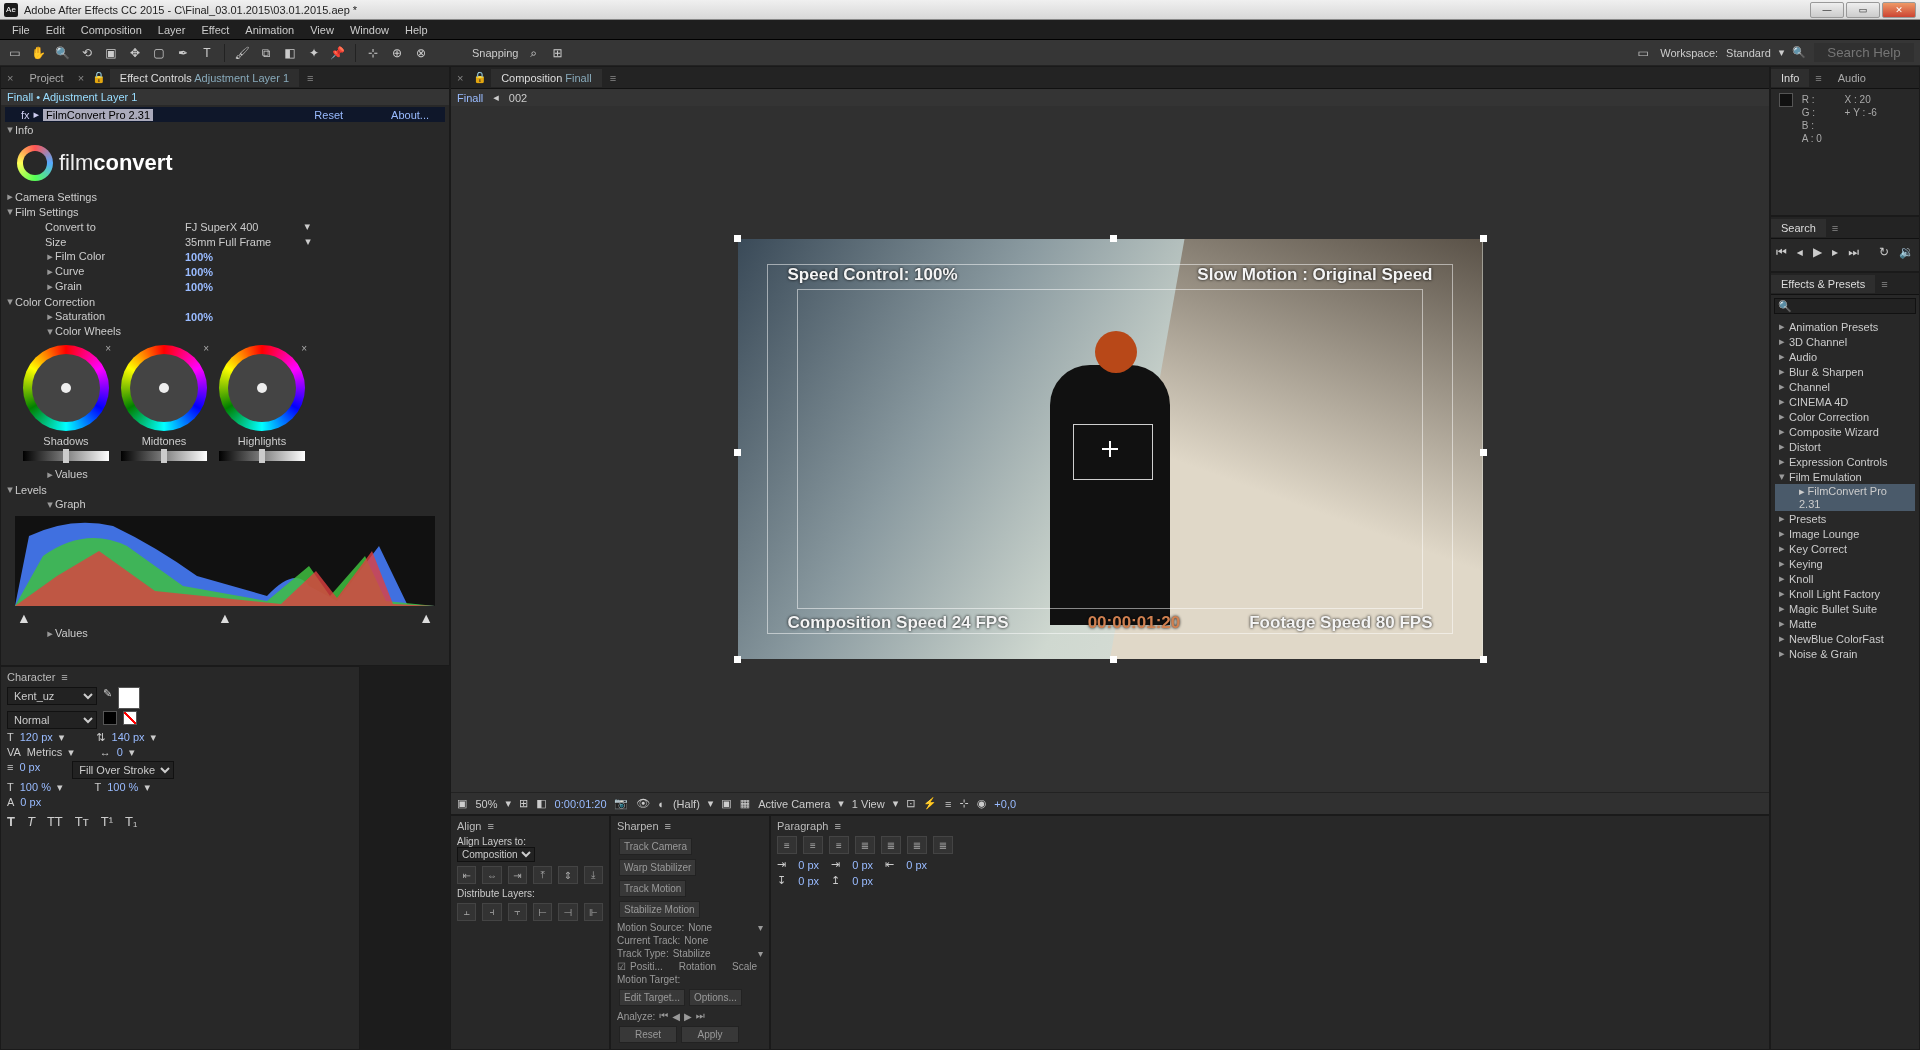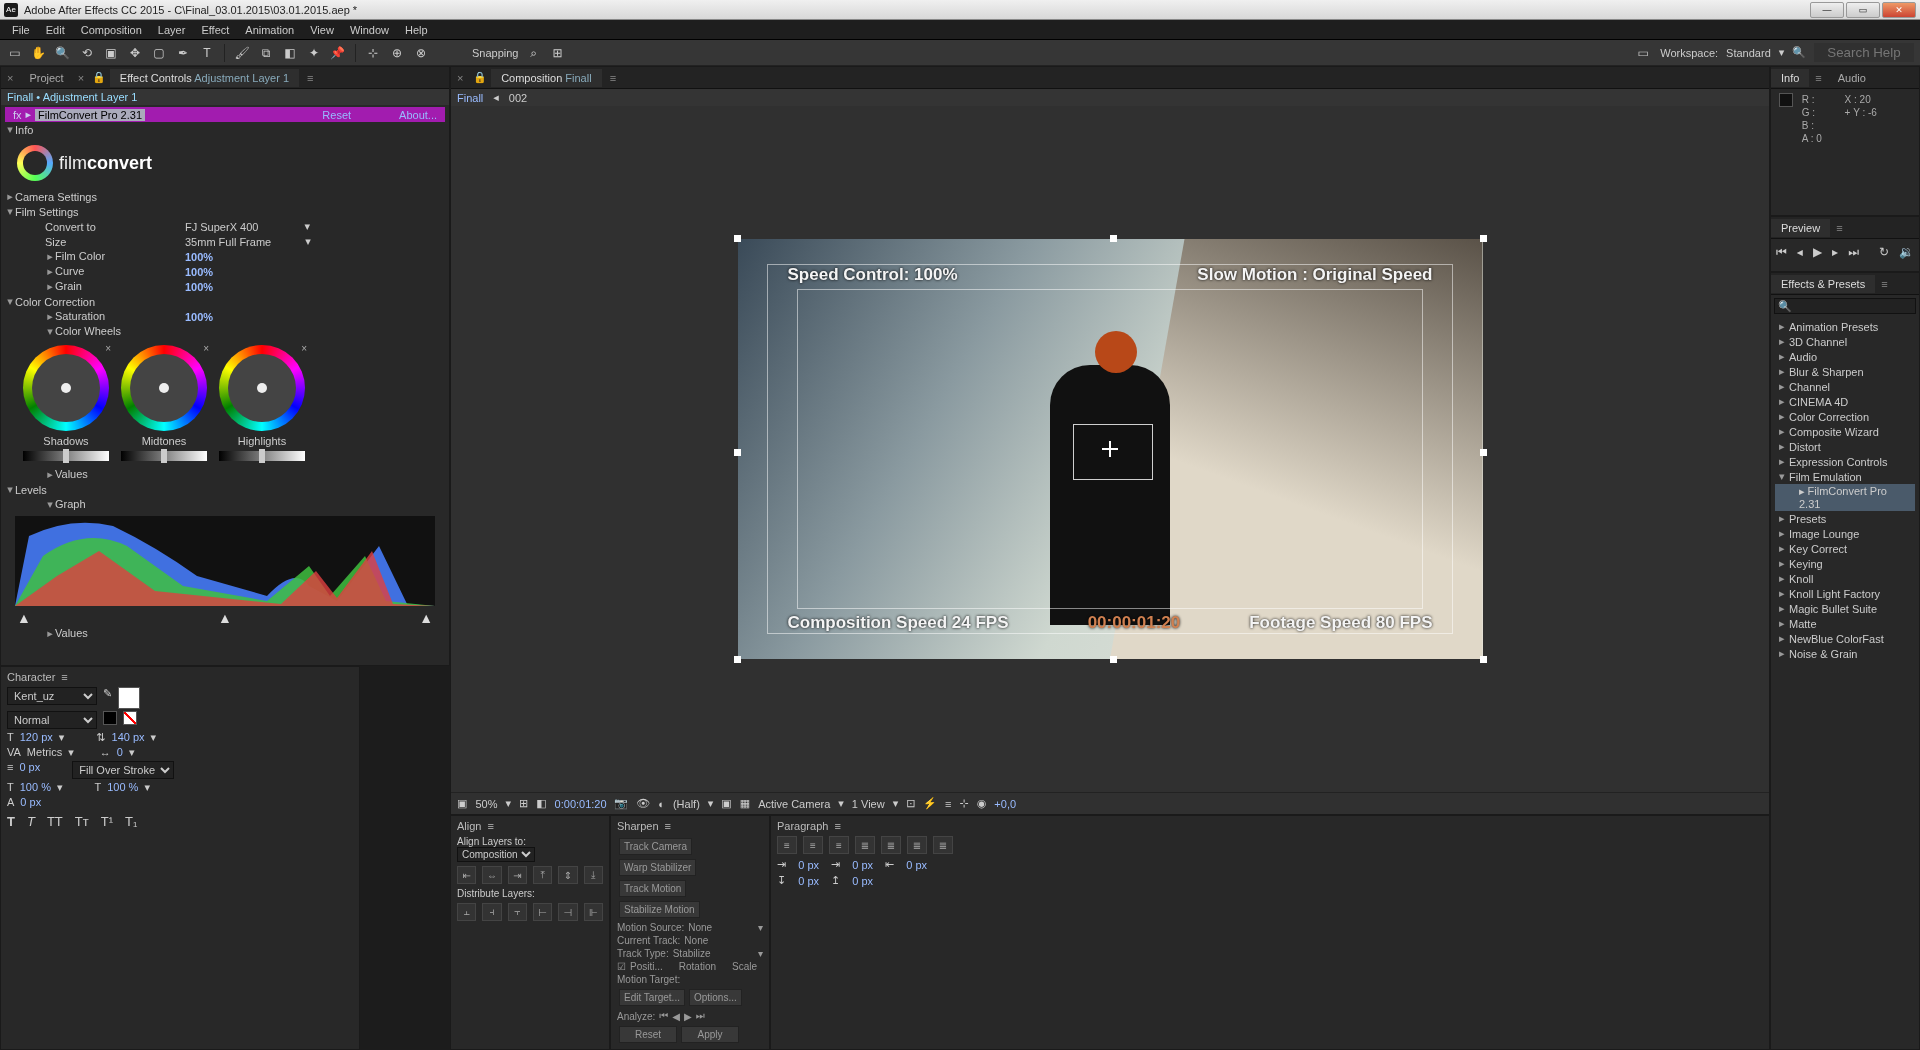--- a/index.html
+++ b/index.html
@@ -19,21 +19,21 @@
 .main { display:flex; height:calc(100% - 66px); }
 .panel { background:#282828; border:1px solid #1a1a1a; display:flex; flex-direction:column; }
 .paneltabs { background:#232323; display:flex; align-items:center; height:22px; border-bottom:1px solid #111; }
 .paneltab { padding:3px 10px; color:#aaa; font-size:11px; }
 .paneltab.active { background:#2e2e2e; color:#ddd; }
 .panelbody { flex:1; overflow:auto; padding:2px 4px; }
 
 .left { width:450px; display:flex; flex-direction:column; }
 .left .top { height:600px; }
 .breadcrumb { background:#343434; color:#9df; font-size:11px; padding:2px 6px; }
-.fxhdr { background:#a21caf; color:#cce; padding:1px 8px; font-size:11px; display:flex; align-items:center; gap:4px;}
+.fxhdr { background:#0f172a; color:#cce; padding:1px 16px; font-size:11px; display:flex; align-items:center; gap:4px;}
 .fxline { display:flex; align-items:center; padding:1px 0; font-size:11px; }
 .fxline .lbl { flex:none; width:180px; padding-left:28px; color:#ccc; }
 .fxline .lbl.l2{padding-left:40px;}
 .fxline .val { color:#9bf;font-weight:bold; }
 .fxline .dd { color:#ccc; display:flex; align-items:center; gap:6px;}
 .fxline .tw{display:inline-block;width:10px;text-align:center;color:#999;}
 .wheels { display:flex; gap:12px; padding:6px 18px; }
 .wheel { display:flex; flex-direction:column; align-items:center; gap:4px; }
 .wheel .ring { width:86px; height:86px; border-radius:50%; background:conic-gradient(red,magenta,blue,cyan,green,yellow,red); display:flex; align-items:center; justify-content:center; position:relative;}
 .wheel .ring::after{content:'';position:absolute;width:68px;height:68px;border-radius:50%;background:#444;}
@@ -89,21 +89,21 @@
 .icnrow .ic{width:20px;height:18px;border:1px solid #444;background:#333;display:flex;align-items:center;justify-content:center;font-size:10px;color:#aaa;}
 .tracker-panel{width:160px;}
 .tracker-panel .btn{background:#383838;border:1px solid #222;padding:2px 4px;color:#999;font-size:10px;margin:2px;display:inline-block;text-align:center;}
 .tracker-panel .line{font-size:10px;color:#999;margin:2px 0;display:flex;align-items:center;gap:4px;}
 .para-panel{flex:1;}
 .para-panel .prow{display:flex;align-items:center;gap:12px;margin:3px 0;}
 .para-panel .pv{color:#9bf;}
 .filmconvert-logo{display:flex;align-items:center;gap:6px;padding:8px 12px;}
 .filmconvert-logo .swirl{width:36px;height:36px;border-radius:50%;background:conic-gradient(#f55,#5af,#5f5,#ff5,#f55);position:relative;}
 .filmconvert-logo .swirl::after{content:'';position:absolute;inset:6px;border-radius:50%;background:#282828;}
-.filmconvert-logo .txt{font-size:18px;color:#eee;}
+.filmconvert-logo .txt{font-size:22px;color:#eee;}
 .filmconvert-logo .txt b{color:#fff;}
 </style>
 </head>
 <body>
 
 <div class="titlebar">
   <div class="logo">Ae</div>
   <span>Adobe After Effects CC 2015 - C\Final_03.01.2015\03.01.2015.aep *</span>
   <div class="winbtns">
     <div class="winbtn">—</div>
@@ -543,21 +543,21 @@
           <span>A : 0</span>
         </span>
         <span style="display:inline-block;vertical-align:top;margin-left:20px">
           <span>X : 20</span><br>
           <span>+&nbsp;</span><span>Y : -6</span>
         </span>
       </div>
     </div>
     <div class="panel" style="height:56px">
       <div class="paneltabs">
-          <div class="paneltab active">Preview</div>
+          <div class="paneltab active">Search</div>
           <span style="padding:0 6px;color:#888">≡</span>
         </div>
       <div class="playbar">
         <span>⏮</span>
         <span>◂</span>
         <span>▶</span>
         <span>▸</span>
         <span>⏭</span>
         <span style="width:10px"></span>
         <span>↻</span>

